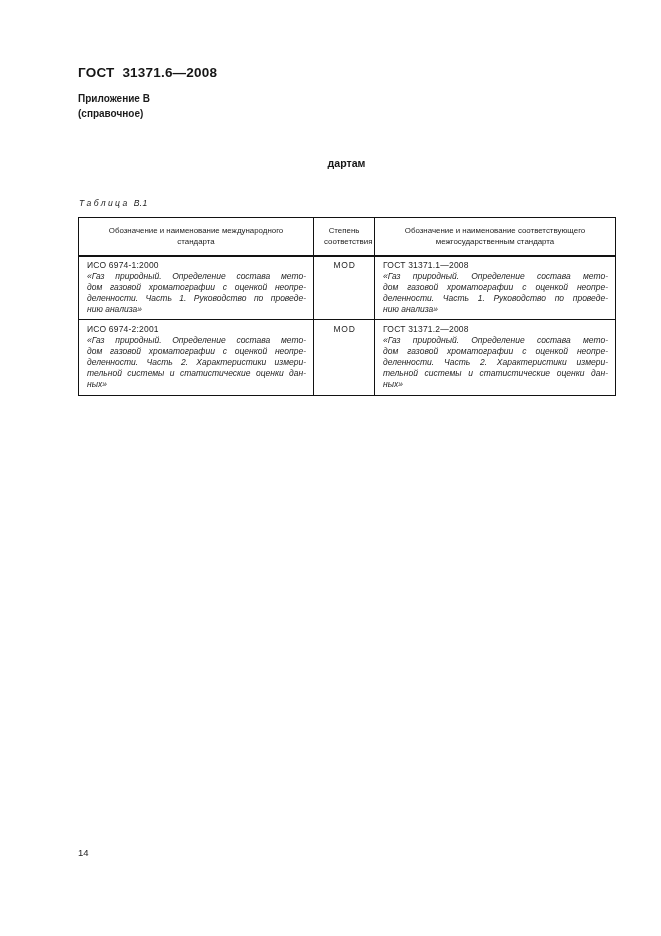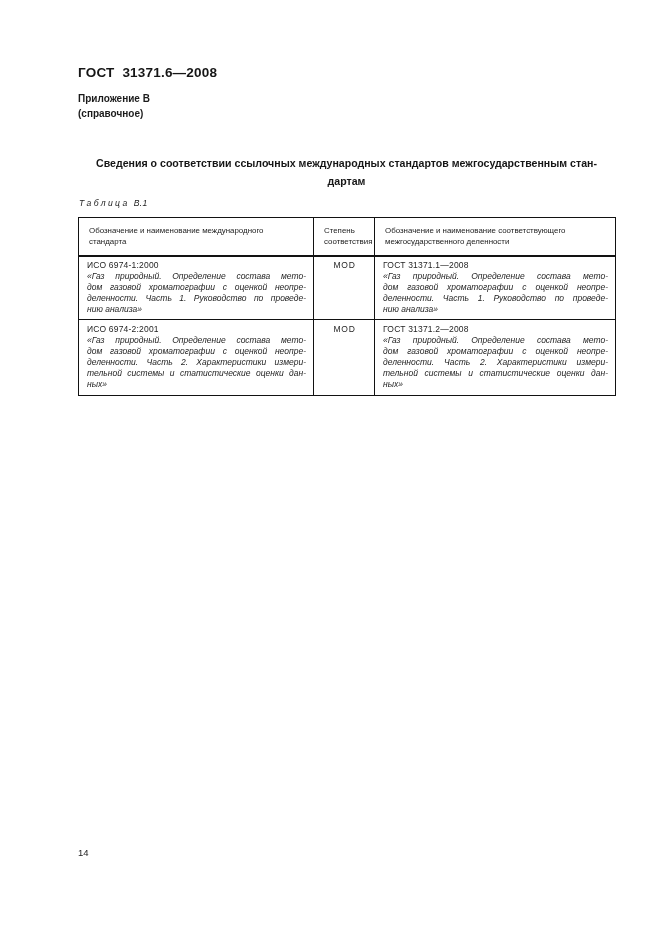--- a/index.html
+++ b/index.html
@@ -62,21 +62,21 @@
   .std-table th, .std-table td {
     border: 1.5px solid #121212;
     overflow: hidden;
   }
   .std-table thead tr { height: 38px; }
   .std-table thead th {
     border-bottom: 2.5px solid #121212;
     font-weight: normal;
     font-size: 7.9px;
     line-height: 11.5px;
-    text-align: left;
+    text-align: center;
     vertical-align: middle;
     padding: 2px 10px;
     color: #222;
   }
   .std-table tbody tr.row-1 { height: 64px; }
   .std-table tbody tr.row-2 { height: 76px; }
   .std-table tbody td {
     vertical-align: top;
     font-size: 8.5px;
     line-height: 11px;
@@ -106,39 +106,38 @@
 <div class="page">
 
   <div class="doc-code">ГОСТ 31371.6—2008</div>
 
   <div class="annex-block">
     <div>Приложение В</div>
     <div>(справочное)</div>
   </div>
 
   <div class="doc-title">
-    <div class="t-line">Сведения о соответствии ссылочных международных стандартов межгосударственным стан-</div>
     <div class="t-line">дартам</div>
   </div>
 
   <div class="table-caption">
     <span class="cap-word">Таблица</span><span class="cap-num">В.1</span>
   </div>
 
   <table class="std-table">
     <colgroup>
       <col style="width:235px">
       <col style="width:61px">
       <col style="width:241px">
     </colgroup>
     <thead>
       <tr>
         <th>Обозначение и наименование международного стандарта</th>
         <th>Степень соответствия</th>
-        <th>Обозначение и наименование соответствующего межгосударственного деленности</th>
+        <th>Обозначение и наименование соответствующего межгосударственным стандарта</th>
       </tr>
     </thead>
     <tbody>
       <tr class="row-1">
         <td>
           <div class="cell-code">ИСО 6974-1:2000</div>
           <div>
               <div class="jline">«Газ природный. Определение состава мето-</div>
               <div class="jline">дом газовой хроматографии с оценкой неопре-</div>
               <div class="jline">деленности. Часть 1. Руководство по проведе-</div>

